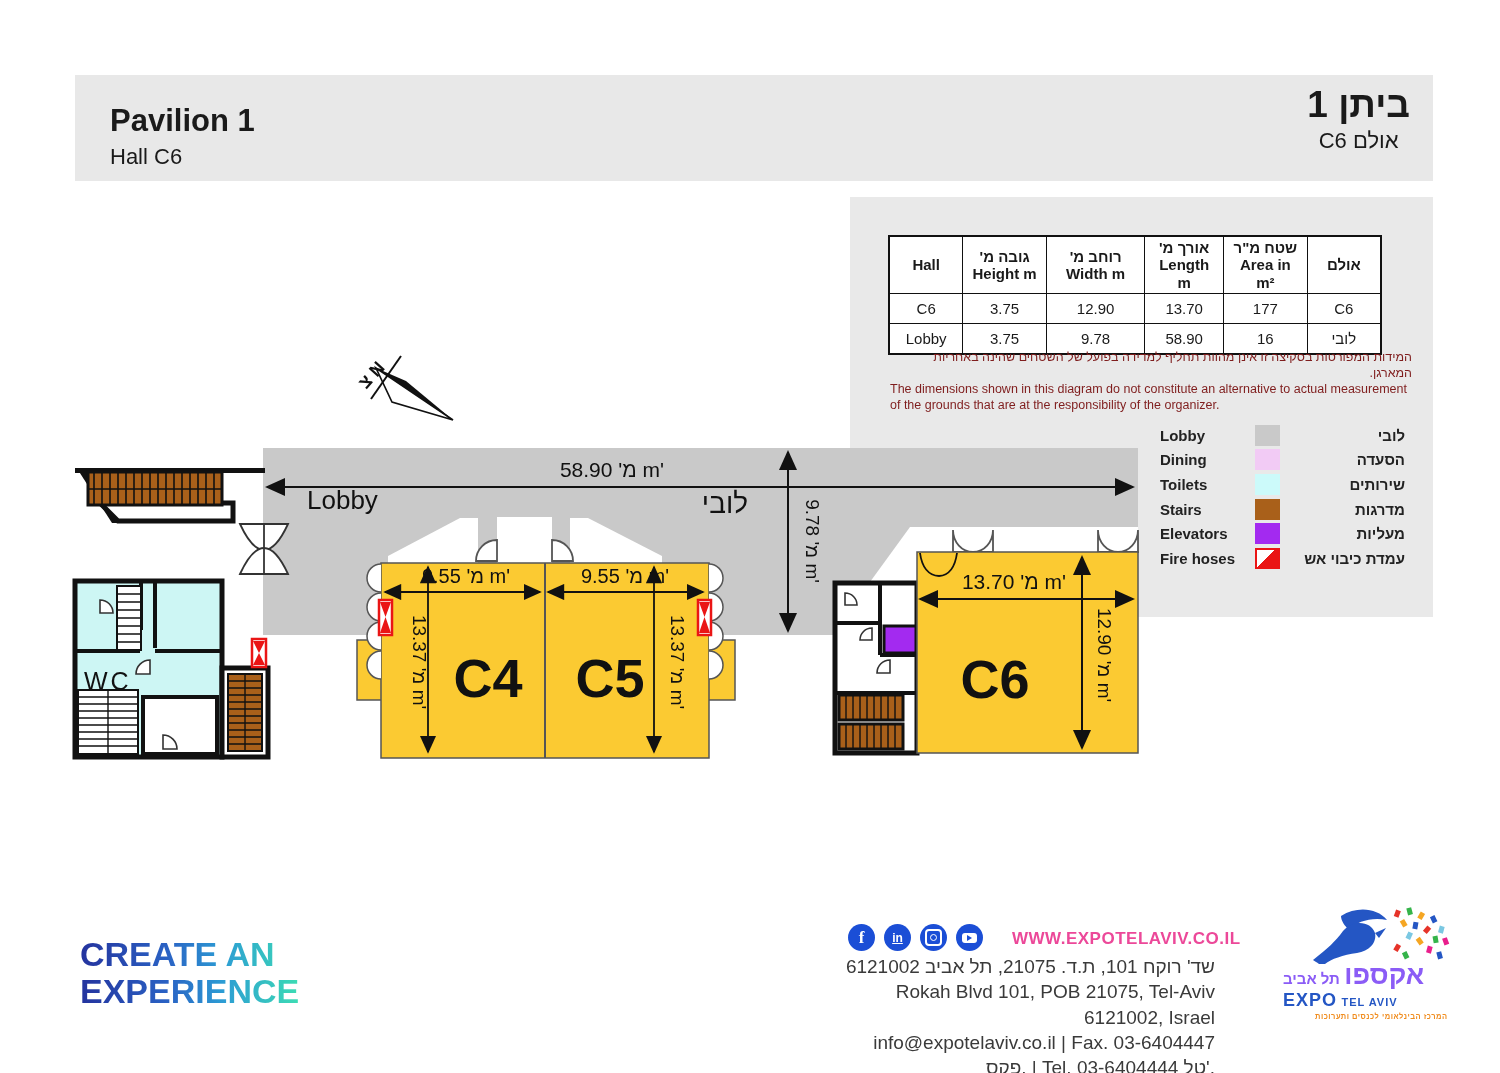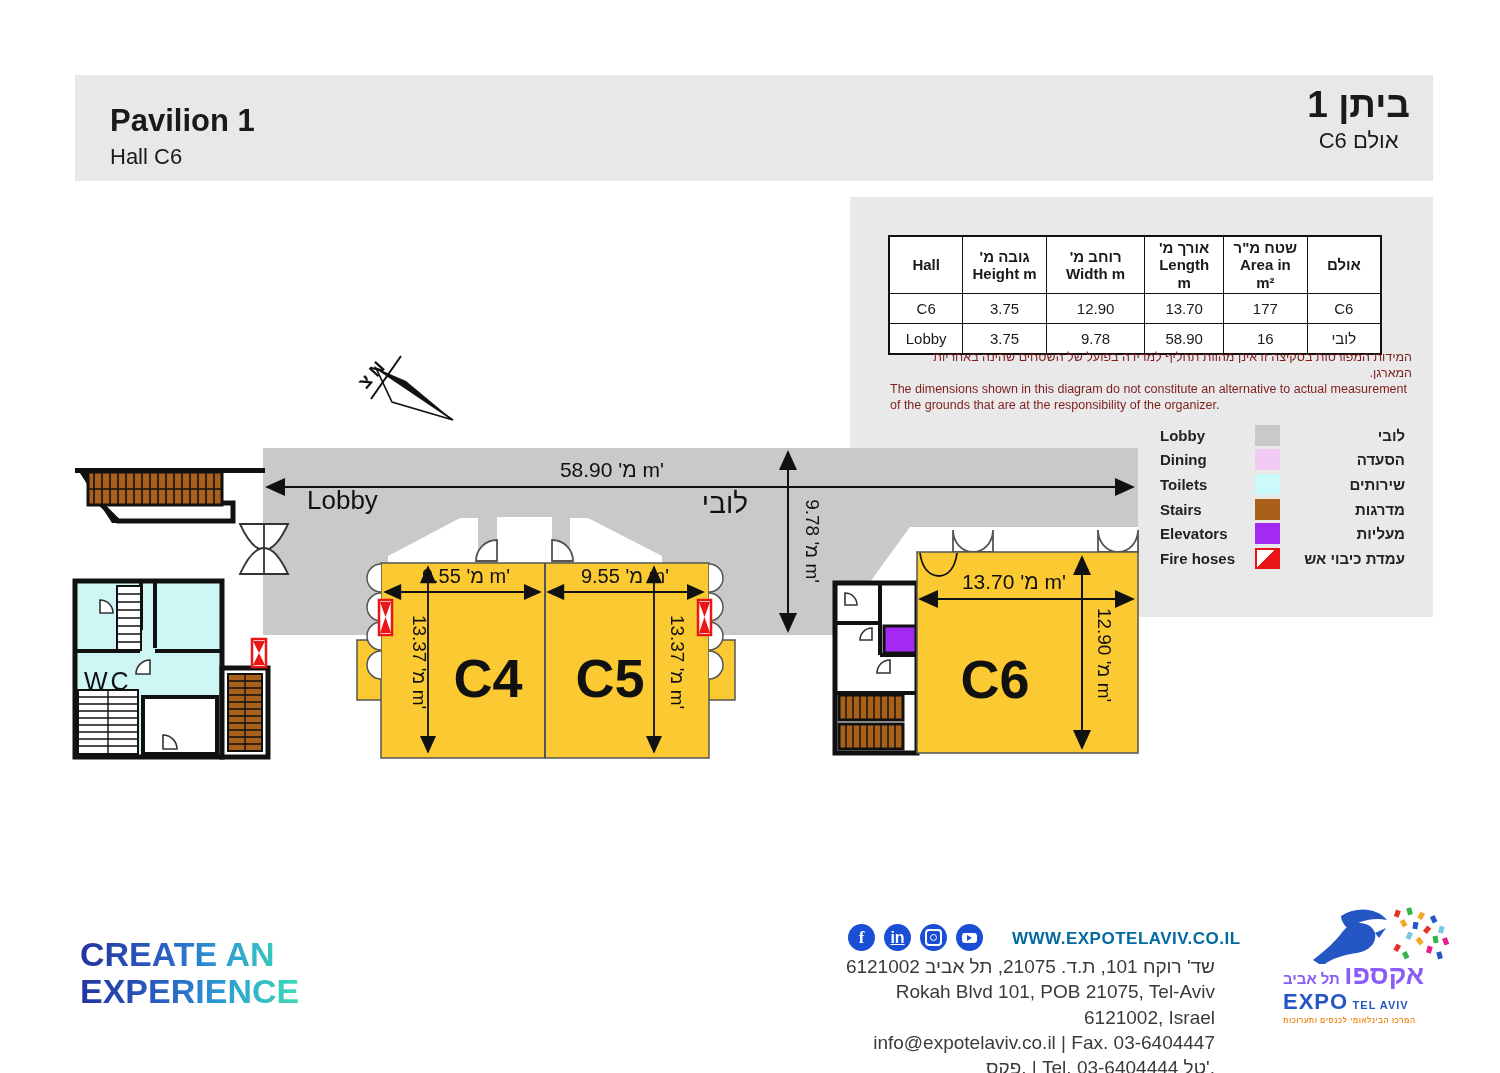--- a/index.html
+++ b/index.html
@@ -44,35 +44,35 @@
   #plan-svg{position:absolute;left:0;top:0;width:1500px;height:1073px;}
   text{font-family:"Liberation Sans", sans-serif;}
 
   
   .slogan{left:80px;top:936px;font-size:34px;font-weight:800;line-height:1.08;letter-spacing:0px;
     background:linear-gradient(90deg,#24339e 0%,#2a62c4 40%,#2c9cd4 65%,#3ddcb4 100%);
     -webkit-background-clip:text;background-clip:text;color:transparent;}
   .social{left:848px;top:924px;display:flex;gap:9px;}
   .soc{width:27px;height:27px;border-radius:50%;background:#1b4ed6;color:#fff;display:flex;align-items:center;justify-content:center;font-weight:700;}
   .soc.fb{font-size:17px;font-family:"Liberation Serif",serif;}
-  .soc.li{font-size:16px;text-decoration:underline;}
+  .soc.li{font-size:12px;text-decoration:underline;}
   .ig-box{width:13px;height:13px;border:2px solid #fff;border-radius:4px;display:flex;align-items:center;justify-content:center;}
   .ig-dot{width:5px;height:5px;border:1.5px solid #fff;border-radius:50%;}
   .yt-box{width:15px;height:10px;background:#fff;border-radius:3px;display:flex;align-items:center;justify-content:center;}
   .yt-tri{width:0;height:0;border-left:5px solid #1b4ed6;border-top:3px solid transparent;border-bottom:3px solid transparent;}
-  .website{left:1012px;top:929px;font-size:17px;font-weight:800;color:#0369a1;letter-spacing:0.5px;}
+  .website{left:1012px;top:929px;font-size:17px;font-weight:800;color:#ec4899;letter-spacing:0.5px;}
   .address{left:845px;top:954px;width:370px;text-align:right;font-size:19px;color:#3a3a3a;line-height:1.33;font-weight:500;}
   .logo{left:1283px;top:906px;width:170px;text-align:left;}
   .logo-he{direction:rtl;color:#8b5cf6;font-weight:800;line-height:1;margin-top:-6px;}
   .logo-he .big{font-size:27px;}
   .logo-he .small{font-size:15px;font-weight:700;}
   .logo-en{color:#2456c4;line-height:1;margin-top:2px;}
-  .logo-en .big{font-size:22px;font-weight:800;letter-spacing:1px;}
+  .logo-en .big{font-size:18px;font-weight:800;letter-spacing:1px;}
   .logo-en .small{font-size:11px;font-weight:700;letter-spacing:1px;}
-  .logo-tag{direction:rtl;color:#f08c1e;font-size:7.5px;font-weight:700;margin-top:3px;letter-spacing:0.5px;}
+  .logo-tag{direction:rtl;color:#f08c1e;font-size:7.5px;font-weight:700;margin-top:3px;letter-spacing:0.5px;margin-left:32px;}
 </style>
 </head>
 <body>
 
 <div class="abs header-band"></div>
 <div class="abs hdr-left">
   <div class="hdr-title">Pavilion 1</div>
   <div class="hdr-sub">Hall C6</div>
 </div>
 <div class="abs hdr-right">

